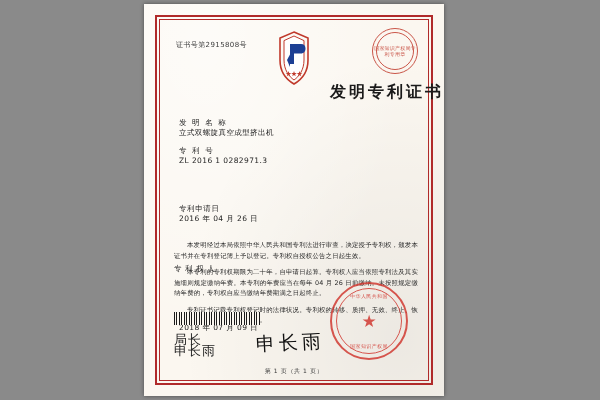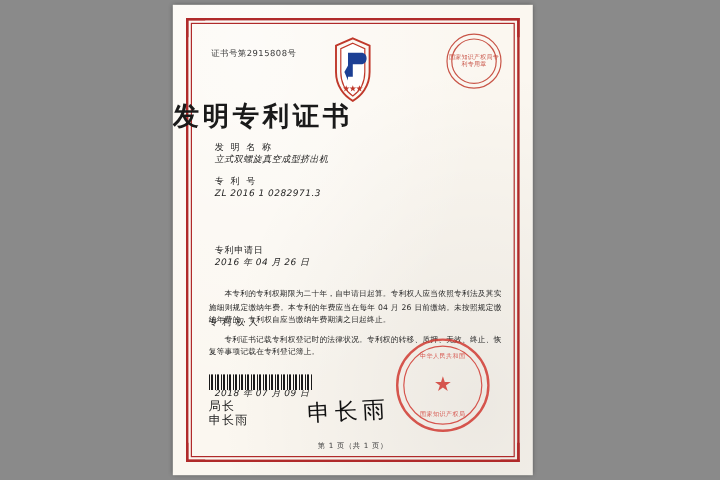--- a/index.html
+++ b/index.html
@@ -109,23 +109,23 @@
     transform: translateX(-50%);
     width: 52px;
     height: 56px;
   }
 
   
   .title {
     position: absolute;
     left: 0; right: 0;
     top: 78px;
-    text-align: left;
+    text-align: right;
     font-family: "DejaVu Serif", serif;
-    font-size: 22px;
+    font-size: 16px;
     font-weight: bold;
     color: #1a1a1a;
     letter-spacing: 3px;
   }
 
   
   .fields {
     position: absolute;
     left: 30px;
     right: 26px;
@@ -143,21 +143,20 @@
   .row .lbl {
     flex: 0 0 auto;
     letter-spacing: 1.6px;
     color: #232323;
   }
   .row .val {
     flex: 1 1 auto;
     margin-left: 5px;
     letter-spacing: 0.4px;
     color: #232323;
-    font-style: italic;
   }
   .row.wide .lbl { letter-spacing: 0.6px; margin-top: 32px; }
 
   
   .body-text {
     position: absolute;
     left: 30px;
     right: 26px;
     top: 236px;
     font-size: 6.4px;
@@ -182,21 +181,21 @@
       #1a1a1a 2px, #1a1a1a 3.4px,
       #fbf7f0 3.4px, #fbf7f0 5px
     );
   }
 
   
   .sig-label {
     position: absolute;
     left: 30px;
     top: 330px;
-    font-size: 10px;
+    font-size: 13px;
     line-height: 11px;
     color: #232323;
     letter-spacing: 1px;
   }
   .sig-hand {
     position: absolute;
     left: 112px;
     top: 326px;
     font-family: "DejaVu Serif", serif;
     font-size: 19px;
@@ -305,20 +304,21 @@
       <div class="row wide">
         <span class="lbl">专 利 权 人</span>
       </div>
       <div class="row wide">
         <span class="lbl">授权公告日</span>
         <span class="val">2018 年 07 月 09 日</span>
       </div>
     </div>
 
     <div class="body-text">
+      <p>本发明经过本局依照中华人民共和国专利法进行审查，决定授予专利权，颁发本证书并在专利登记簿上予以登记。专利权自授权公告之日起生效。</p>
       <p>本专利的专利权期限为二十年，自申请日起算。专利权人应当依照专利法及其实施细则规定缴纳年费。本专利的年费应当在每年 04 月 26 日前缴纳。未按照规定缴纳年费的，专利权自应当缴纳年费期满之日起终止。</p>
       <p>专利证书记载专利权登记时的法律状况。专利权的转移、质押、无效、终止、恢复等事项记载在专利登记簿上。</p>
     </div>
 
     <div class="barcode"></div>
 
     <div class="sig-label">
       <div>局长</div>
       <div>申长雨</div>
     </div>

